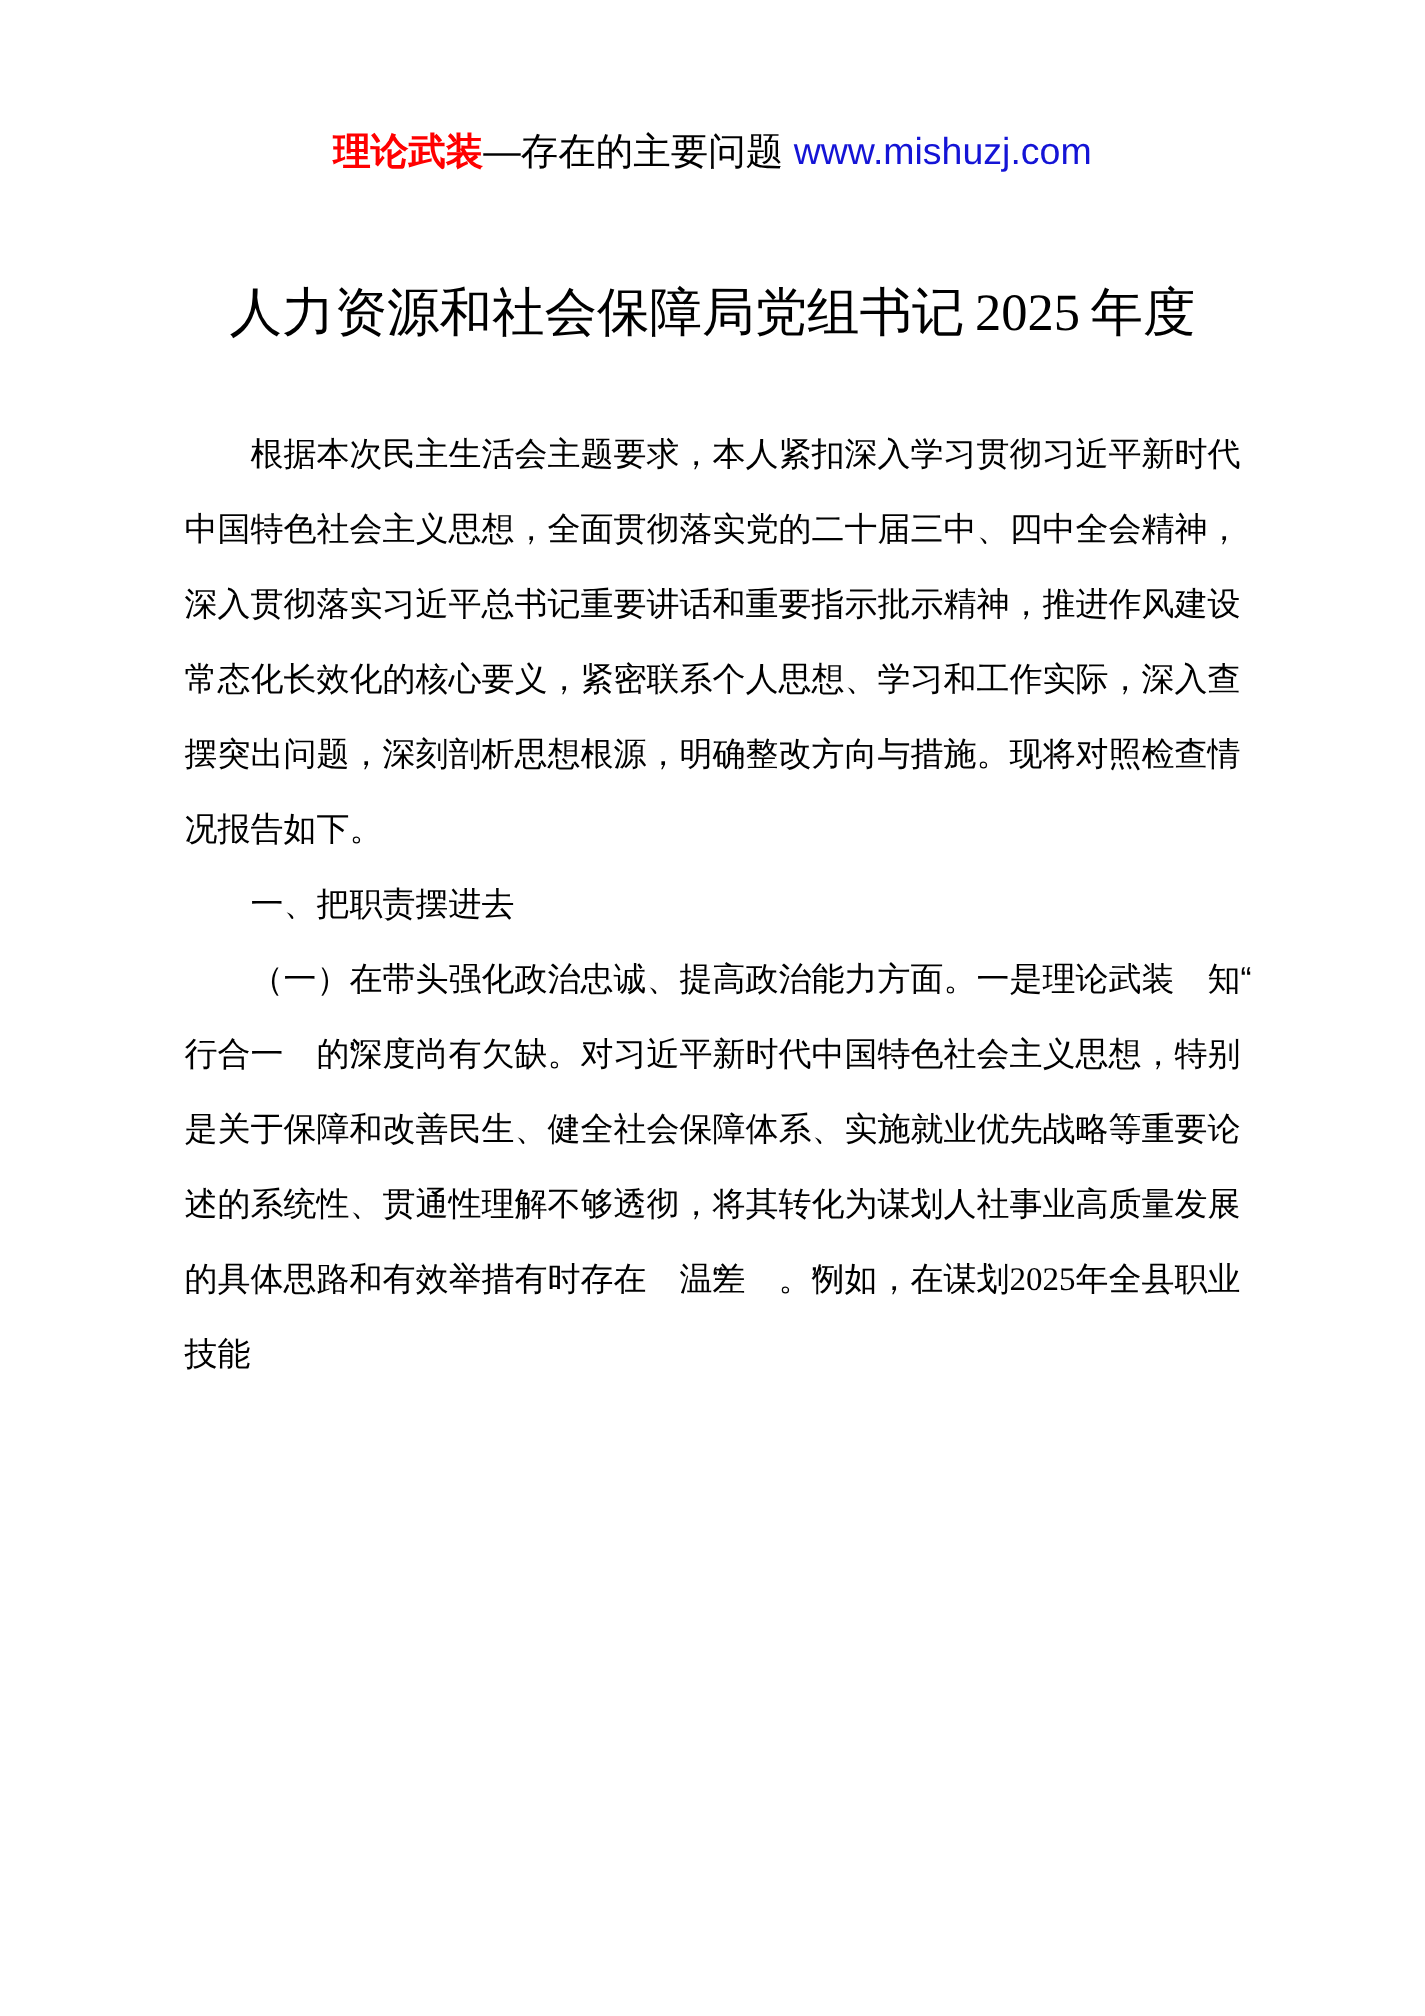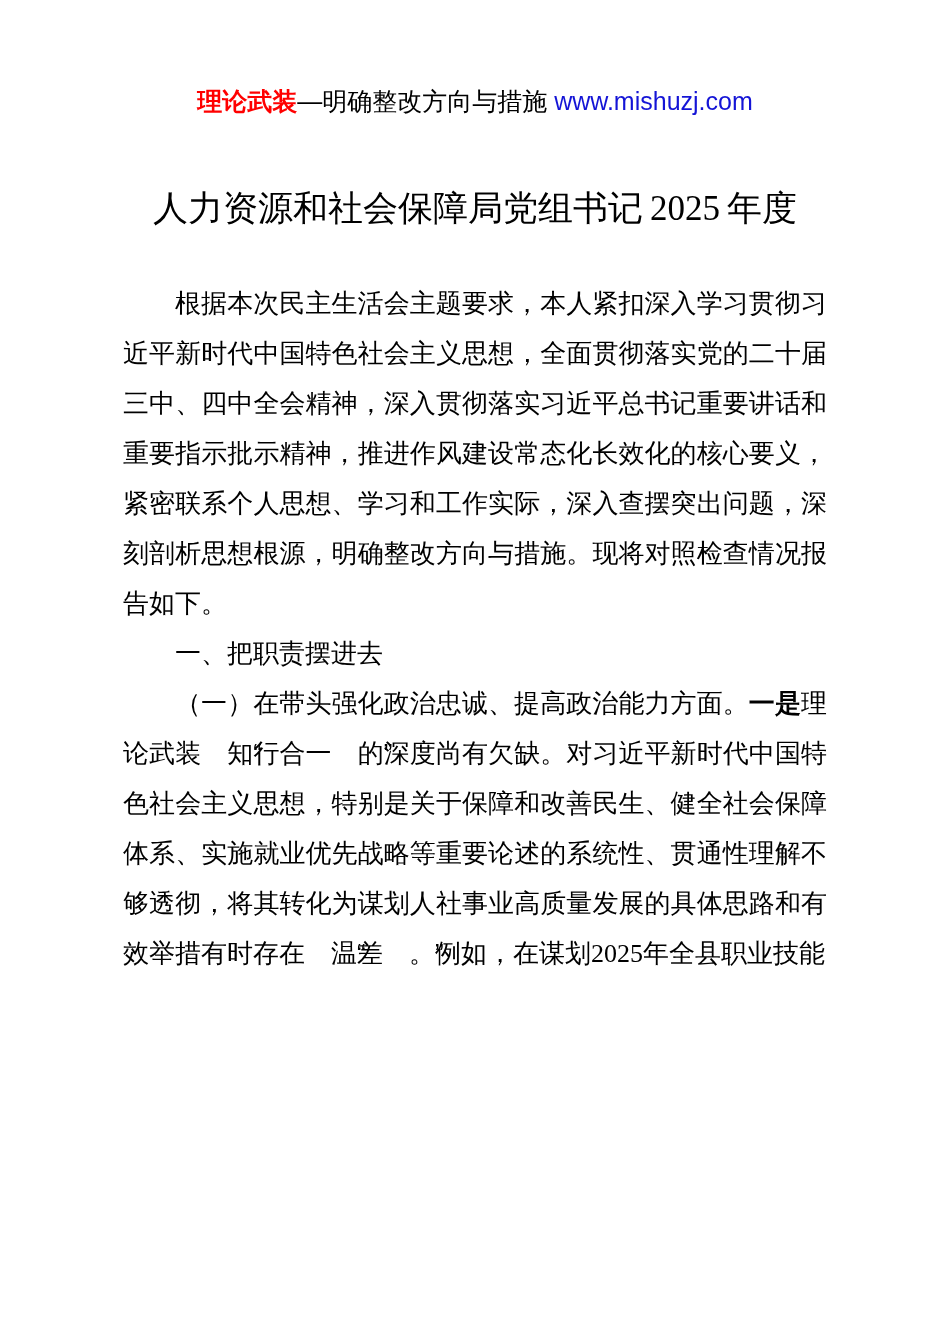--- a/index.html
+++ b/index.html
@@ -32,37 +32,37 @@
     font-size: 35px;
     line-height: 58px;
     text-align: center;
     margin: 62px 0 0 0;
   }
   .title-line { display: block; }
   .title-num { padding: 0 7px; }
   
   .doc-body {
     margin-top: 40px;
-    font-size: 26px;
+    font-size: 22px;
     line-height: 50px;
     text-align: justify;
     word-break: normal;
   }
   .doc-body p { margin: 0; }
   .doc-body p.indent { text-indent: 2em; }
-  .bold { font-weight: 700; }
+  .bold { font-weight: 400; }
   .num { font-family: "Liberation Serif", serif; }
   .q { display: inline-block; width: 1em; text-align: center; }
 </style>
 </head>
 <body>
 
 <div class="page">
 
-  <div class="header"><span class="brand">理论武装</span><span class="tagline">—明确整改方向与措施 </span><span class="url">www.mishuzj.com</span></div>
+  <div class="header"><span class="brand">理论武装</span><span class="tagline">—存在的主要问题 </span><span class="url">www.mishuzj.com</span></div>
 
   <h1 class="title">
     <span class="title-line"><span>人力资源和社会保障局党组书记</span><span class="title-num">2025</span><span>年度</span></span>
   </h1>
 
   <div class="doc-body">
       <p class="indent"><span>根据本次民主生活会主题要求，本人紧扣深入学习贯彻习近平新时代中国特色社会主义思想，全面贯彻落实党的二十届三中、四中全会精神，深入贯彻落实习近平总书记重要讲话和重要指示批示精神，推进作风建设常态化长效化的核心要义，紧密联系个人思想、学习和工作实际，深入查摆突出问题，深刻剖析思想根源，明确整改方向与措施。现将对照检查情况报告如下。</span></p>
       <p class="indent"><span>一、把职责摆进去</span></p>
       <p class="indent"><span>（一）在带头强化政治忠诚、提高政治能力方面。</span><span class="bold">一是</span><span>理论武装</span><span class="q">“</span><span>知行合一</span><span class="q">”</span><span>的深度尚有欠缺。对习近平新时代中国特色社会主义思想，特别是关于保障和改善民生、健全社会保障体系、实施就业优先战略等重要论述的系统性、贯通性理解不够透彻，将其转化为谋划人社事业高质量发展的具体思路和有效举措有时存在</span><span class="q">“</span><span>温差</span><span class="q">”</span><span>。例如，在谋划</span><span class="num">2025</span><span>年全县职业技能</span></p>
     </div>

